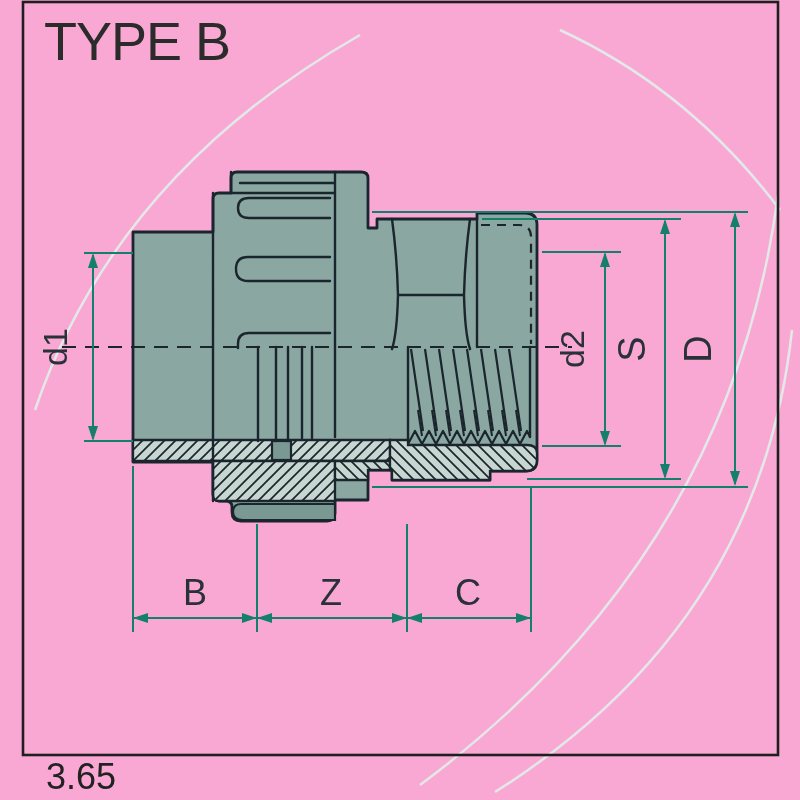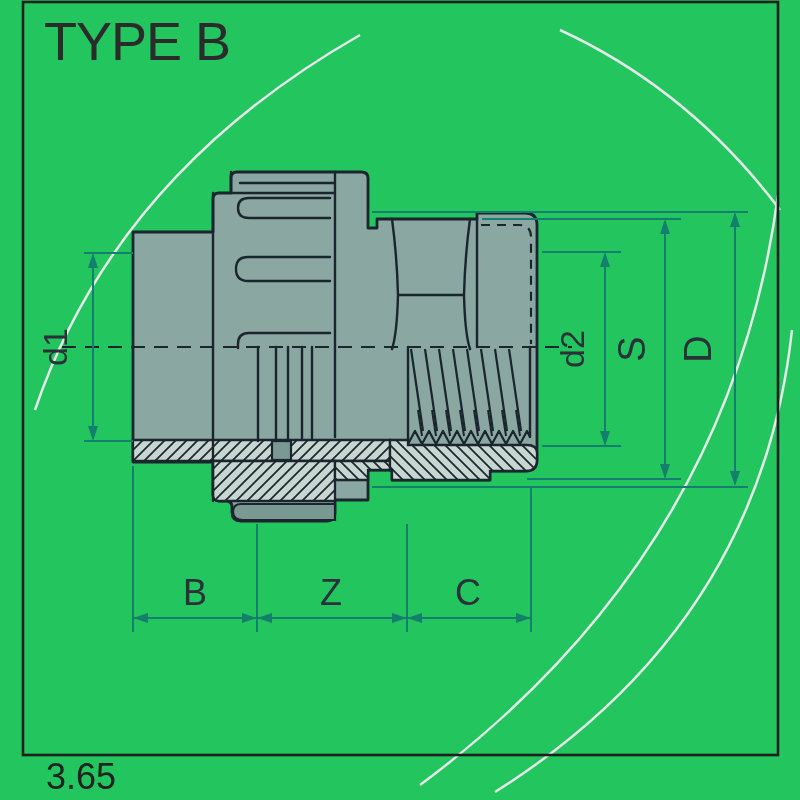--- a/index.html
+++ b/index.html
@@ -1,16 +1,16 @@
 <!DOCTYPE html>
 <html><head>
 <meta charset="utf-8">
 <style>
   html,body{margin:0;padding:0;background:#ffffff;}
-  .canvas{position:relative;width:800px;height:800px;background:#22c55e;overflow:hidden;
+  .canvas{position:relative;width:800px;height:800px;background:#f9a8d4;overflow:hidden;
           font-family:"Liberation Sans", sans-serif;}
   svg{position:absolute;left:0;top:0;}
   text{font-family:"Liberation Sans", sans-serif;}
   .title-text{font-size:54px;fill:#2b2b2b;letter-spacing:-1px;}
   .page-num{font-size:36px;fill:#222222;}
   .dim-label{font-size:34px;fill:#2a3138;}
   .dim-label-big{font-size:38px;fill:#2a3138;}
   .dim-label-h{font-size:36px;fill:#2a3138;}
 </style>
 </head>

